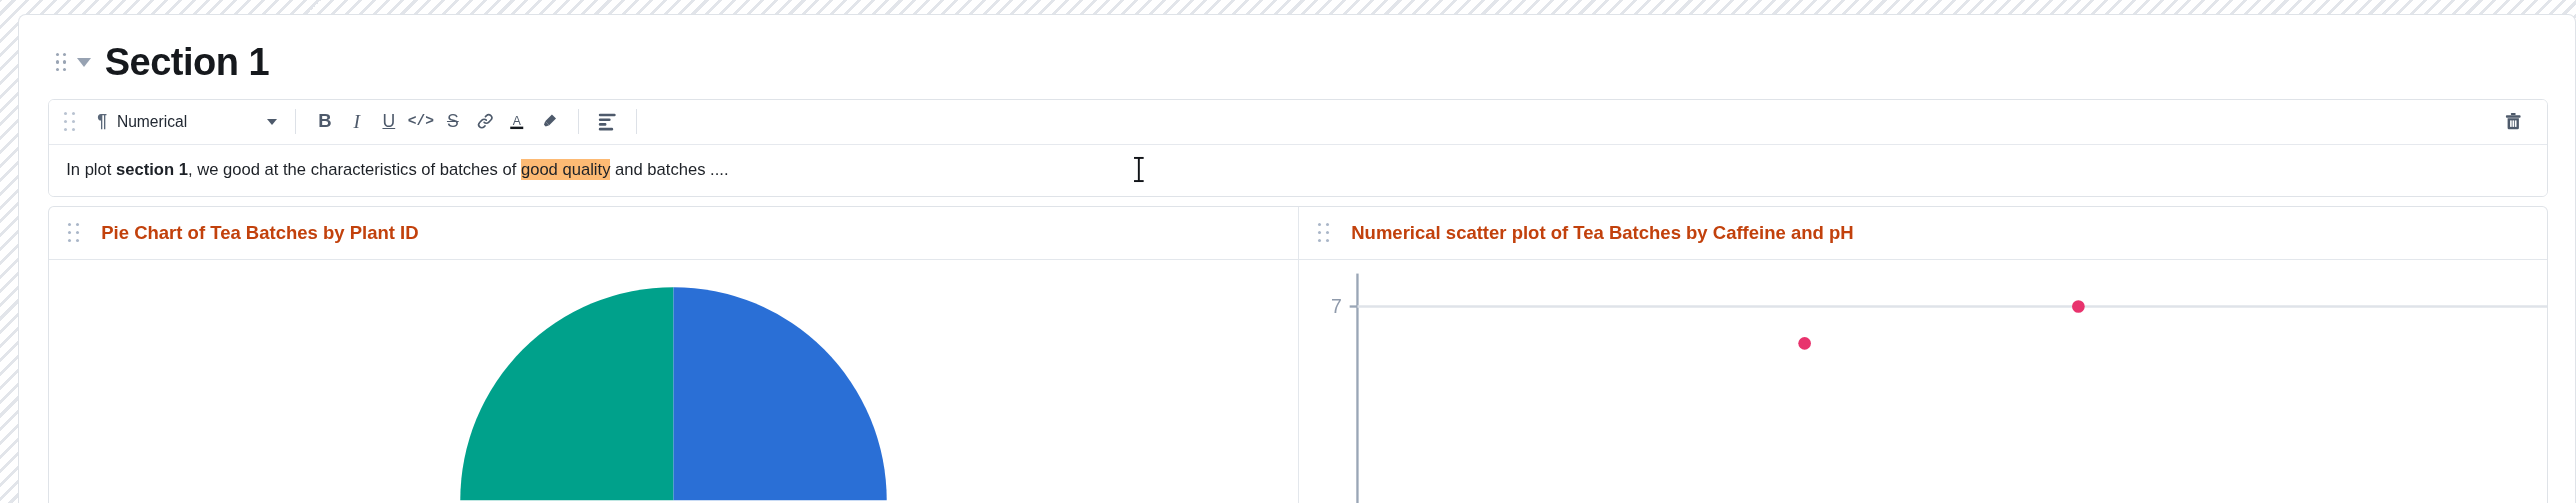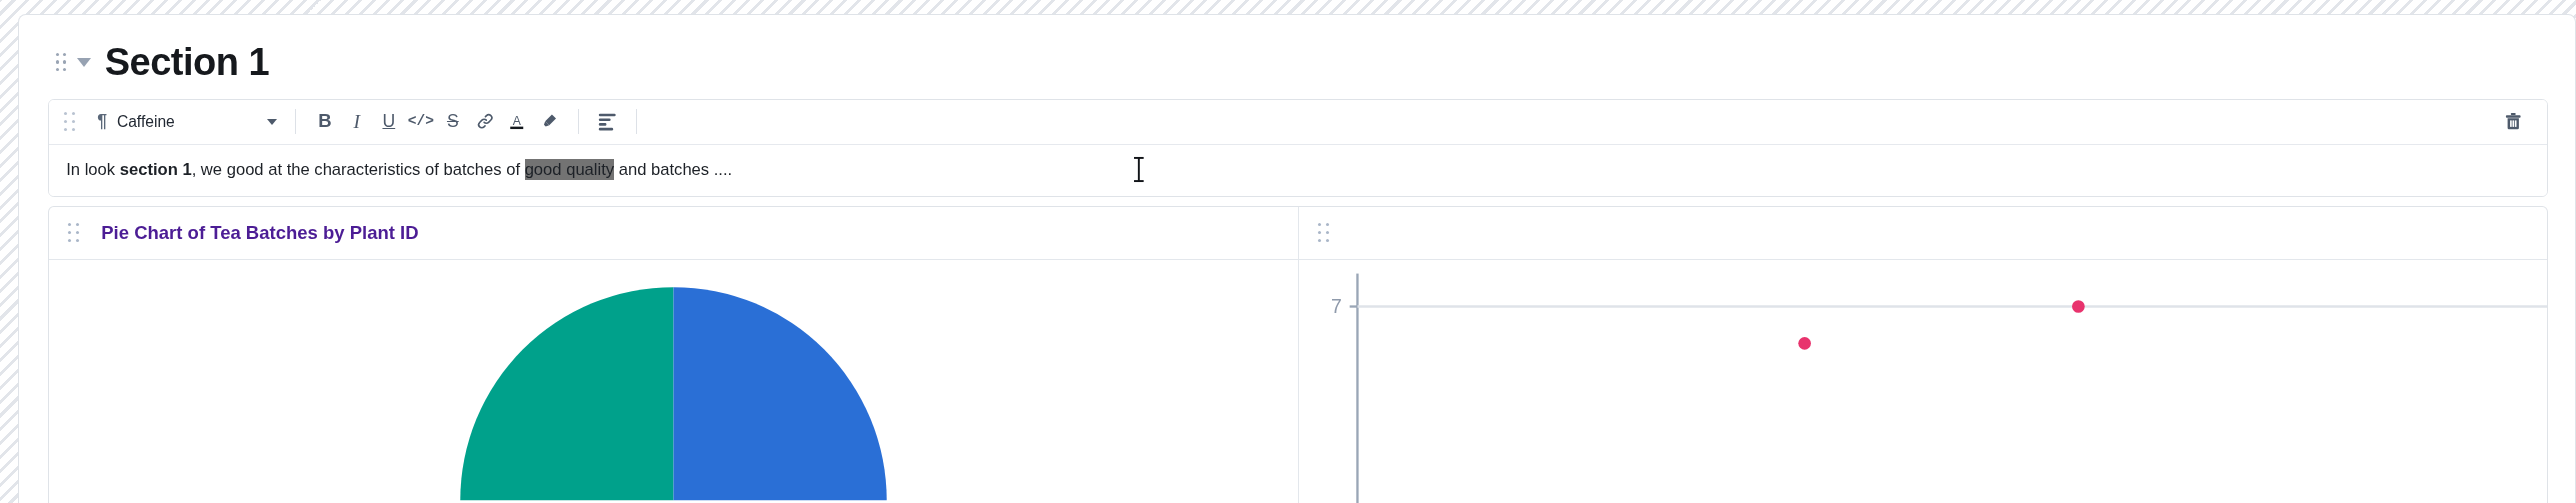--- a/index.html
+++ b/index.html
@@ -186,21 +186,21 @@
     background: #ffffff;
   }
   .editor-text {
     font-size: 16.6px;
     color: #1d2127;
     line-height: 1;
     white-space: nowrap;
   }
   .editor-text b { font-weight: 700; }
   .editor-text mark {
-    background: #737373;
+    background: #fdba74;
     color: #1d2127;
     padding: 1px 0;
   }
 
   .text-caret {
     position: absolute;
     left: 1083px;
     top: 11.7px;
     width: 13.7px;
     height: 27px;
@@ -234,21 +234,21 @@
     height: 53px;
     display: flex;
     align-items: center;
     padding-left: 19.5px;
     border-bottom: 1px solid #e3e7ec;
     flex: none;
   }
   .panel-title {
     font-size: 18.5px;
     font-weight: 700;
-    color: #4c1d95;
+    color: #c2410c;
     margin-left: 11.7px;
     white-space: nowrap;
   }
 
   .panel-body {
     flex: 1;
     position: relative;
     overflow: hidden;
   }
 
@@ -296,21 +296,21 @@
         <i></i>
           <i></i>
           <i></i>
           <i></i>
           <i></i>
           <i></i>
       </span>
 
       <div class="tb-select">
         <span class="tb-pilcrow">¶</span>
-        <span class="tb-select-label">Caffeine</span>
+        <span class="tb-select-label">Numerical</span>
         <span class="tb-caret"></span>
       </div>
 
       <span class="tb-sep"></span>
 
       <div class="tb-btn">
         <span class="glyph bold">B</span>
       </div>
       <div class="tb-btn">
         <span class="glyph ital">I</span>
@@ -375,21 +375,21 @@
             <rect x="8.3" y="11" width="1.9" height="7.6" fill="#ffffff"></rect>
             <rect x="11.1" y="11" width="1.9" height="7.6" fill="#ffffff"></rect>
             <rect x="13.9" y="11" width="1.9" height="7.6" fill="#ffffff"></rect>
           </svg>
         </span>
       </div>
     </div>
 
     <div class="editor-body">
       <div class="editor-text">
-        <span>In look </span><b>section 1</b><span>, we good at the characteristics of batches of </span><mark>good quality</mark><span> and batches ....</span>
+        <span>In plot </span><b>section 1</b><span>, we good at the characteristics of batches of </span><mark>good quality</mark><span> and batches ....</span>
       </div>
       <span class="text-caret">
         <svg width="13.7" height="27" viewBox="0 0 14 28">
           <rect x="6" y="2" width="2" height="24" fill="#111418"></rect>
           <rect x="2" y="1" width="10" height="2" fill="#111418"></rect>
           <rect x="2" y="25" width="10" height="2" fill="#111418"></rect>
         </svg>
       </span>
     </div>
   </div>
@@ -422,20 +422,21 @@
     <div class="panel">
       <div class="panel-head">
         <span class="drag-dots blue">
           <i></i>
             <i></i>
             <i></i>
             <i></i>
             <i></i>
             <i></i>
         </span>
+        <span class="panel-title">Numerical scatter plot of Tea Batches by Caffeine and pH</span>
       </div>
       <div class="panel-body">
         <div class="scatter-wrap">
           <svg width="100%" height="100%" viewBox="0 0 1281 260" preserveAspectRatio="none">
 
             <line x1="60" y1="14" x2="60" y2="260" stroke="#9aa6b6" stroke-width="2.4"></line>
 
             <line x1="52" y1="48" x2="60" y2="48" stroke="#9aa6b6" stroke-width="2.4"></line>
 
             <line x1="60" y1="48" x2="1281" y2="48" stroke="#dfe3e9" stroke-width="2.4"></line>

